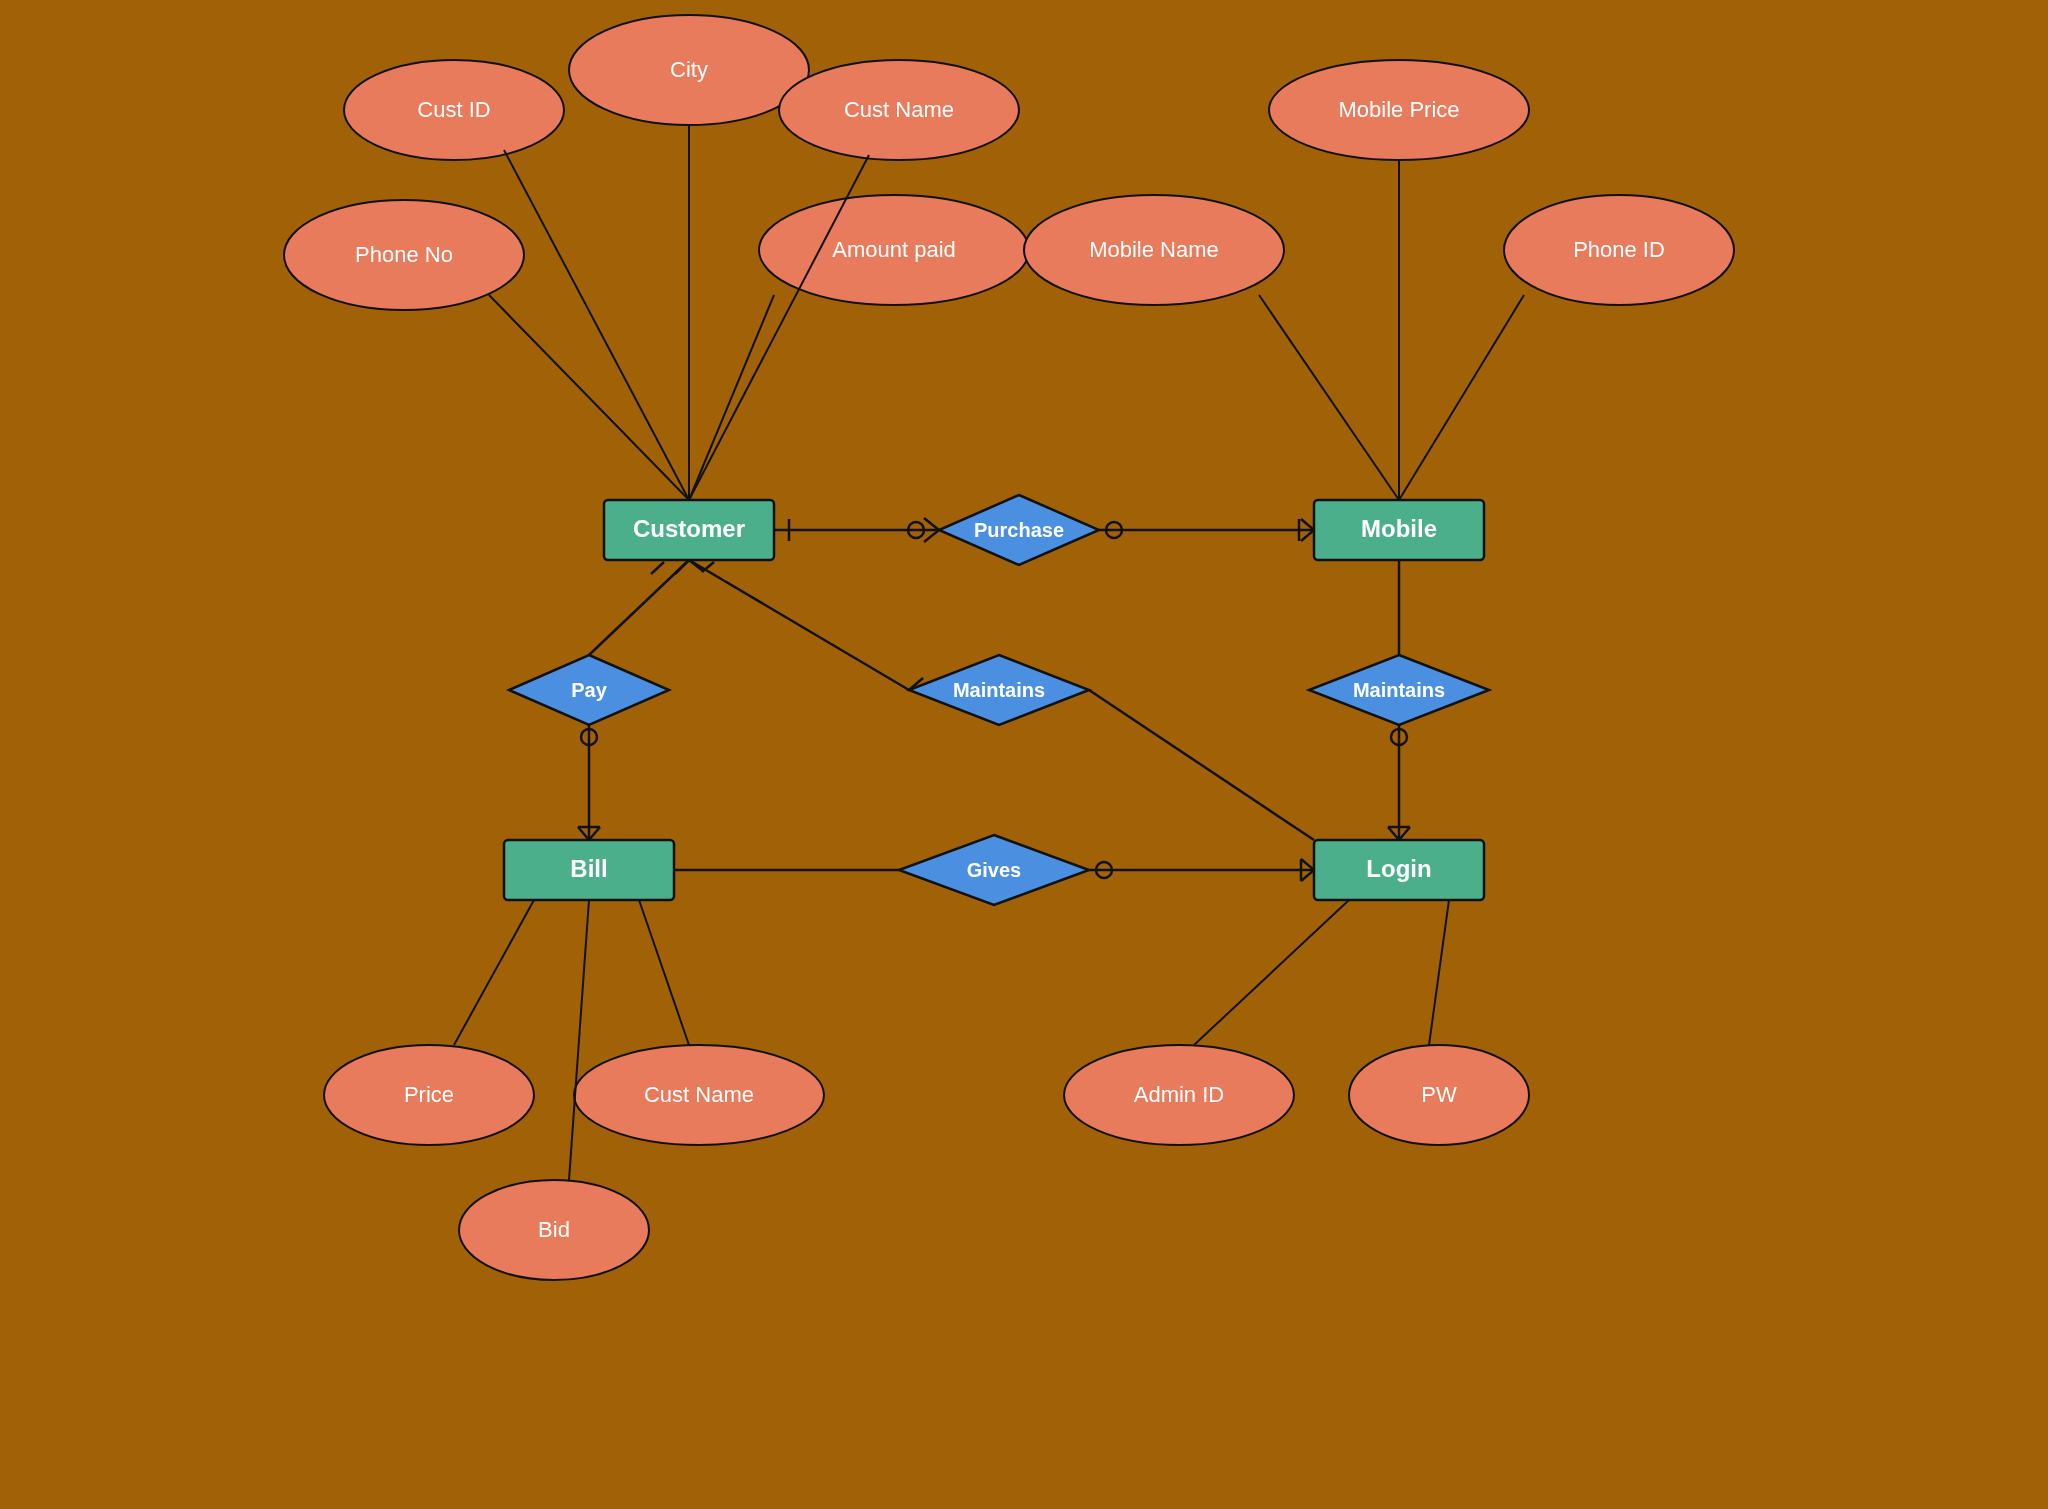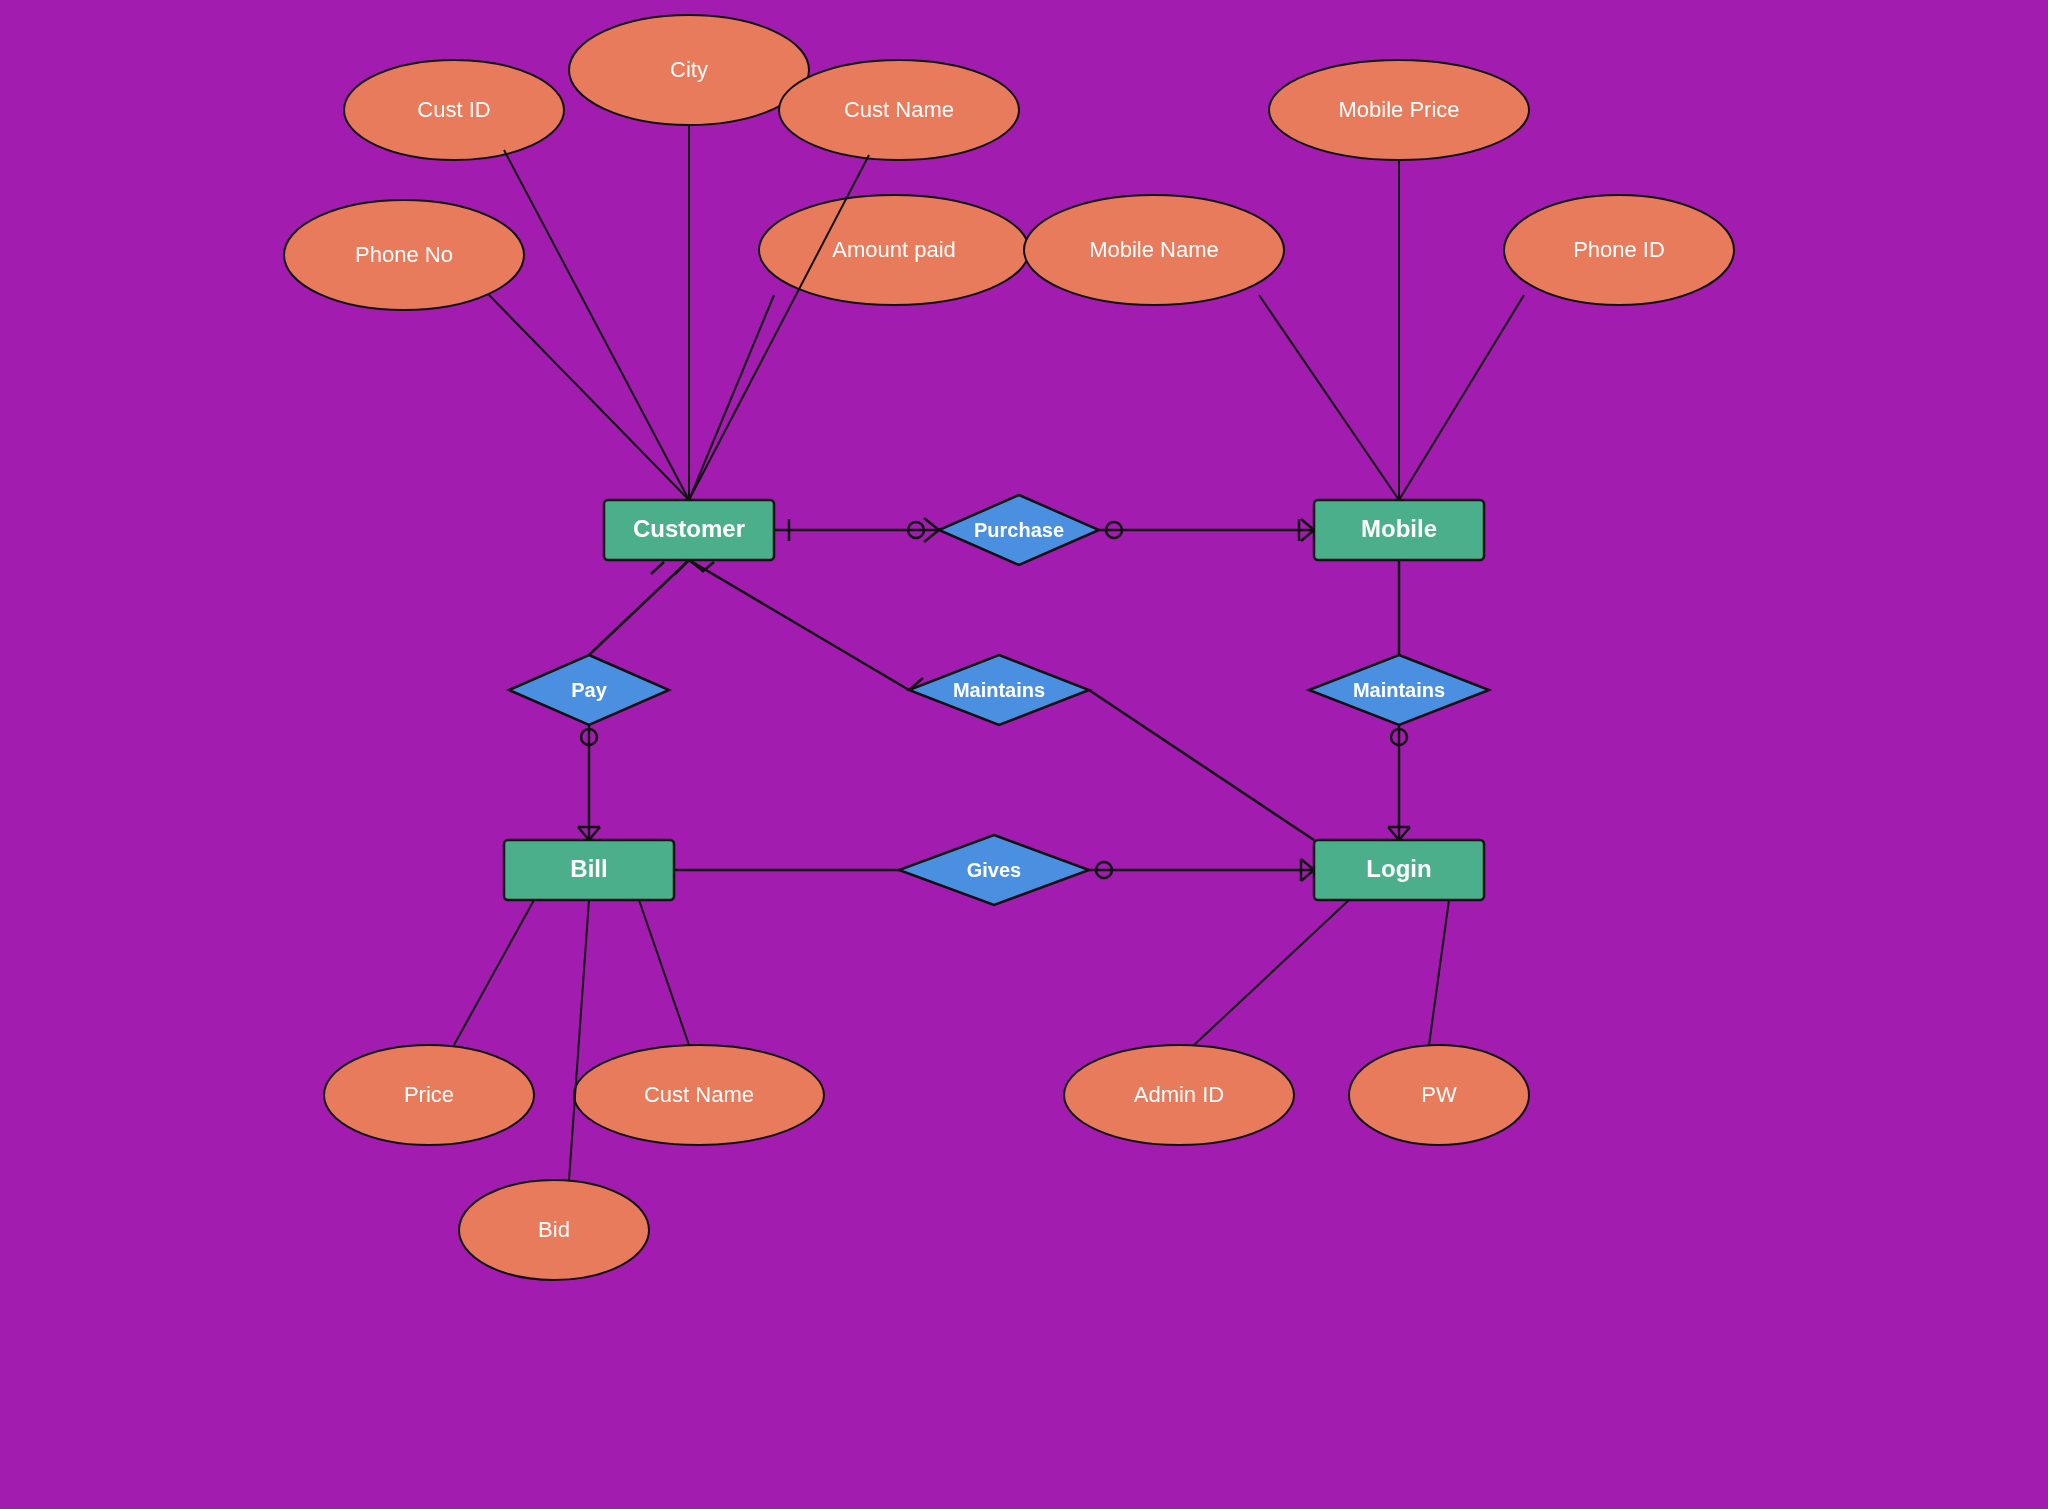--- a/index.html
+++ b/index.html
@@ -1,21 +1,21 @@
 <!DOCTYPE html>
 <html><head>
   <meta charset="utf-8">
   <style>
     * { margin: 0; padding: 0; box-sizing: border-box; }
     body { background: #fff; font-family: Arial, sans-serif; }
     .diagram-container {
       width: 2048px;
       height: 1509px;
       position: relative;
-      background: #a21caf;
+      background: #a16207;
     }
     svg {
       width: 2048px;
       height: 1509px;
       position: absolute;
       top: 0; left: 0;
     }
   </style>
 </head>
 <body>

